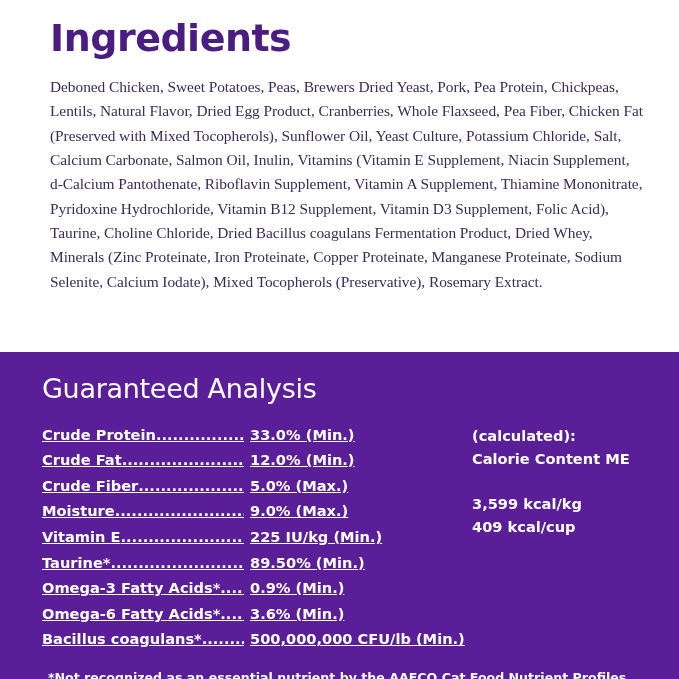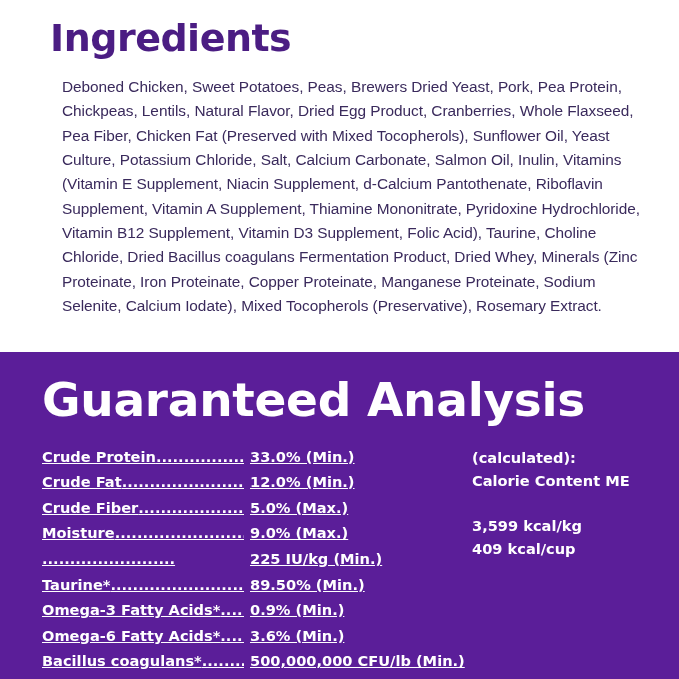--- a/index.html
+++ b/index.html
@@ -34,45 +34,44 @@
   .ingredients-title {
     font-family: "DejaVu Sans", sans-serif;
     font-weight: bold;
     font-size: 38px;
     letter-spacing: -0.5px;
     color: #4b1d83;
     margin: 0 0 14px 0;
     line-height: 1.1;
   }
   .ingredients-body {
-    font-family: Liberation Sans, sans-serif;
+    font-family: Liberation Serif, serif;
     font-size: 15.4px;
     line-height: 24.3px;
     color: #3a2a5c;
     text-align: left;
     letter-spacing: -0.05px;
-    margin-left: 12px;
   }
 
   
   .analysis-section {
     position: absolute;
     left: 0;
     top: 352px;
     width: 679px;
     height: 327px;
     background: #5b1e99;
     box-sizing: border-box;
     padding: 22px 42px 0 42px;
     color: #ffffff;
   }
   .analysis-title {
     font-family: "DejaVu Sans", sans-serif;
-    font-weight: bold;
-    font-size: 47px;
+    font-weight: normal;
+    font-size: 27px;
     letter-spacing: -0.3px;
     color: #ffffff;
     margin: 0 0 18px 0;
     line-height: 1.1;
   }
   .analysis-body {
     display: flex;
     flex-direction: row;
     align-items: flex-start;
   }
@@ -163,20 +162,21 @@
           <span class="ga-value">5.0% (Max.)</span>
         </div>
 
         <div class="ga-row">
           <span class="ga-label">Moisture</span>
           <span class="ga-dots">..........................</span>
           <span class="ga-value">9.0% (Max.)</span>
         </div>
 
         <div class="ga-row">
+          <span class="ga-label">Vitamin  E</span>
           <span class="ga-dots">........................</span>
           <span class="ga-value">225 IU/kg (Min.)</span>
         </div>
 
         <div class="ga-row">
           <span class="ga-label">Taurine*</span>
           <span class="ga-dots">..........................</span>
           <span class="ga-value">89.50% (Min.)</span>
         </div>
 

